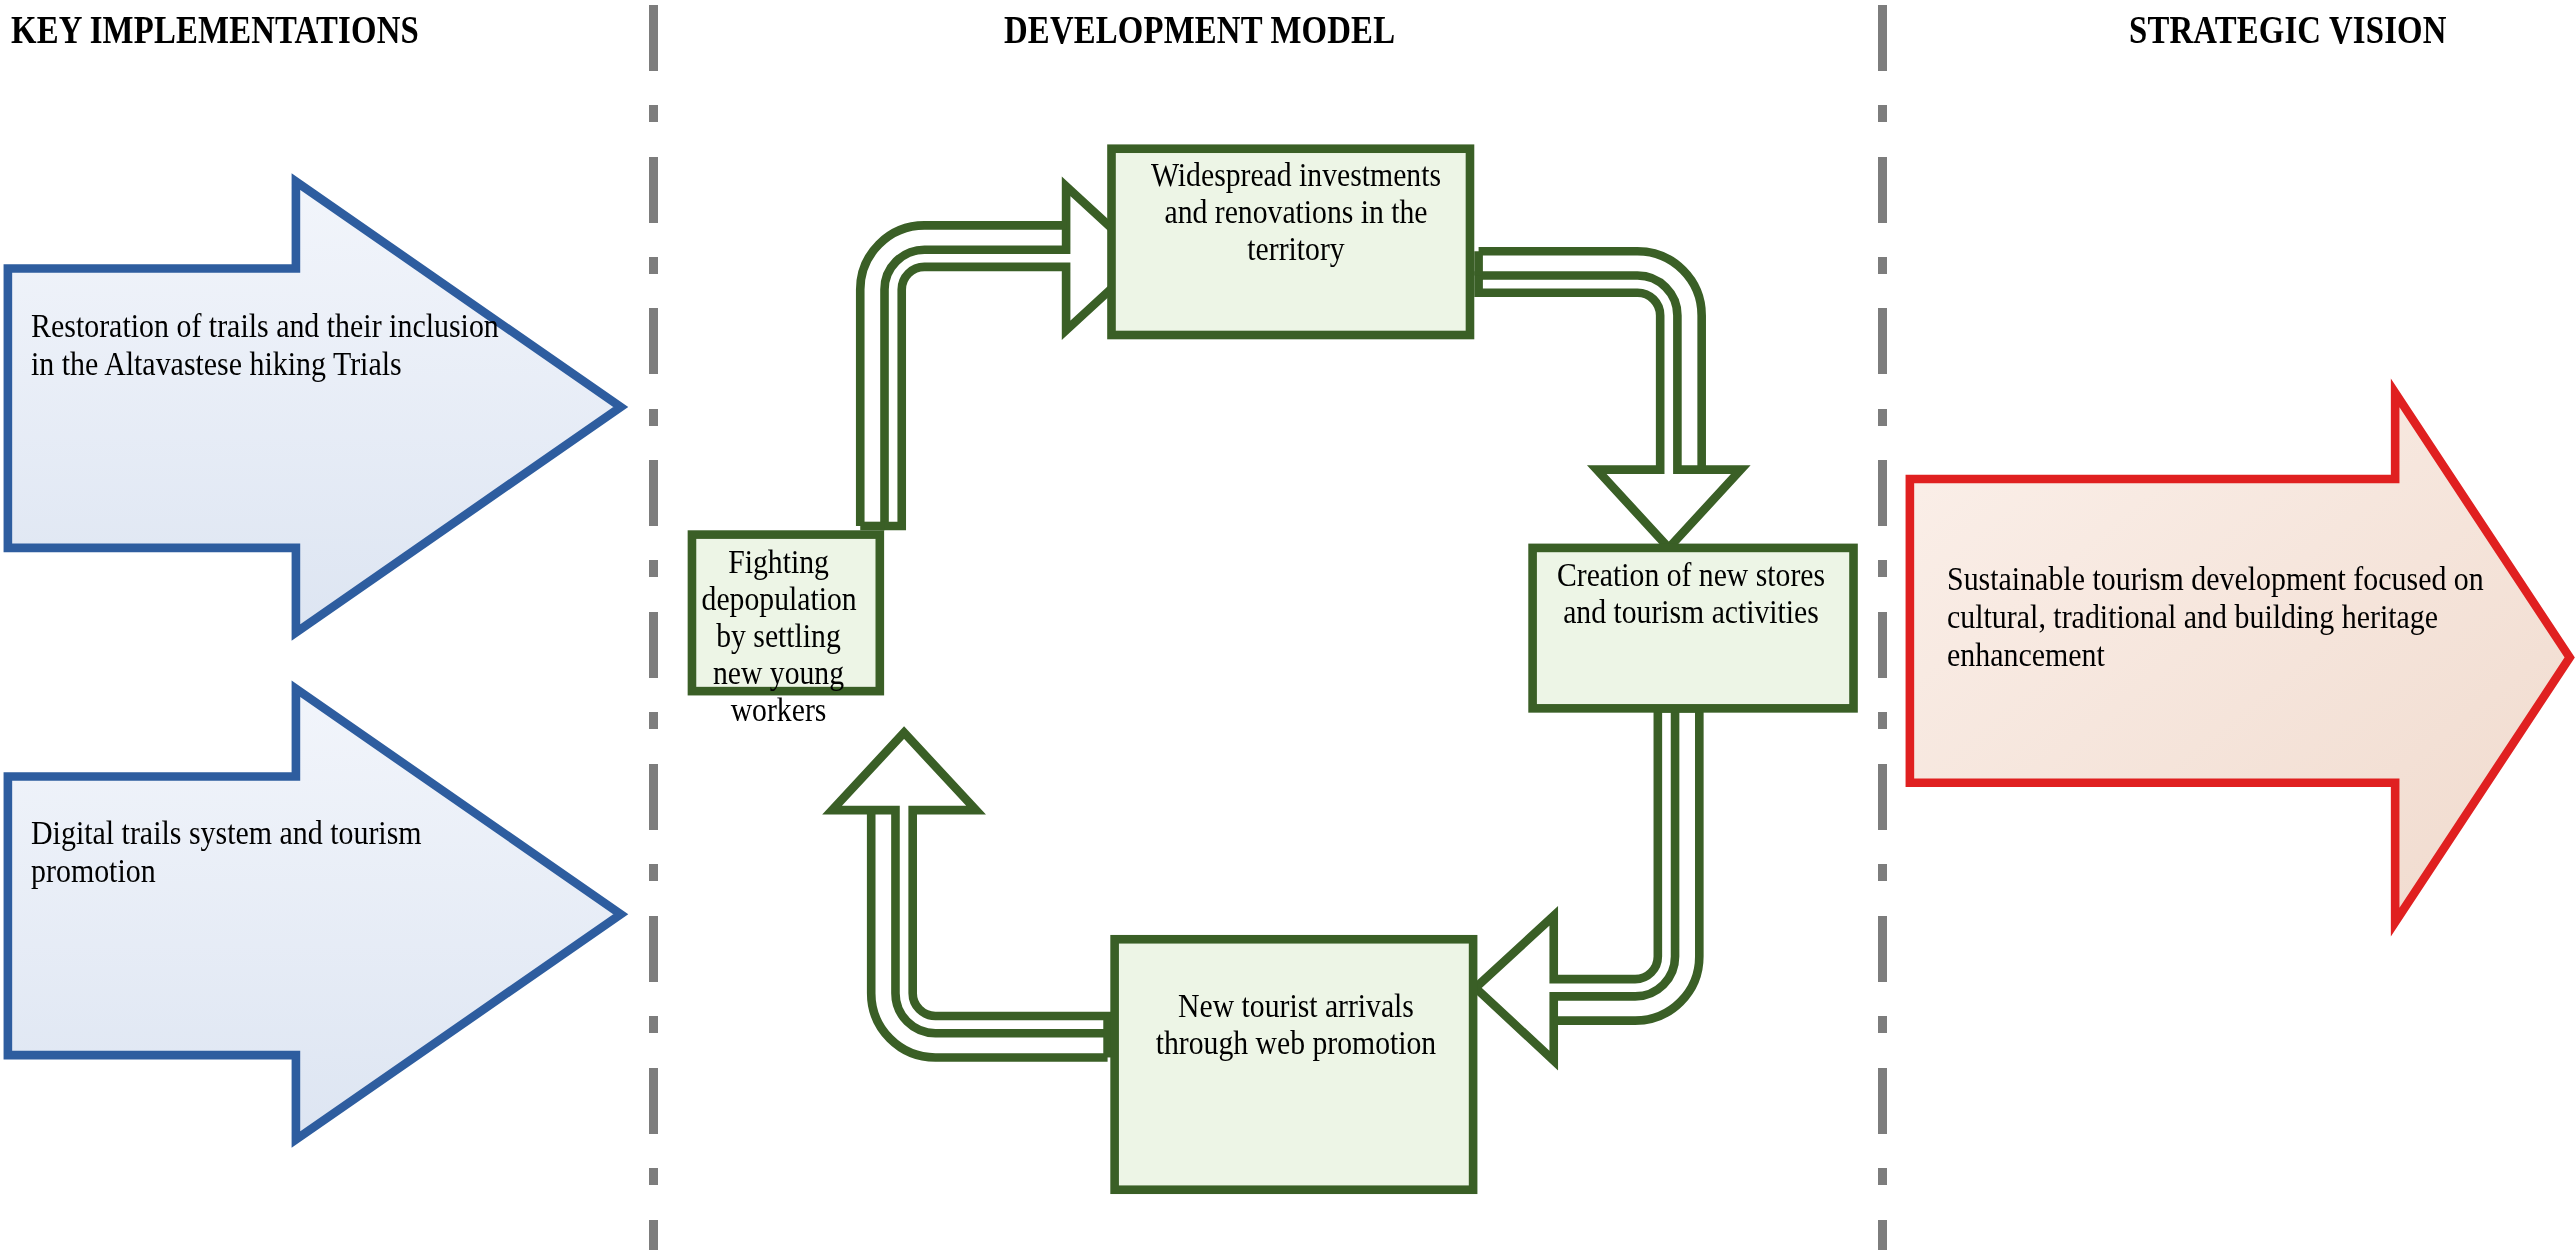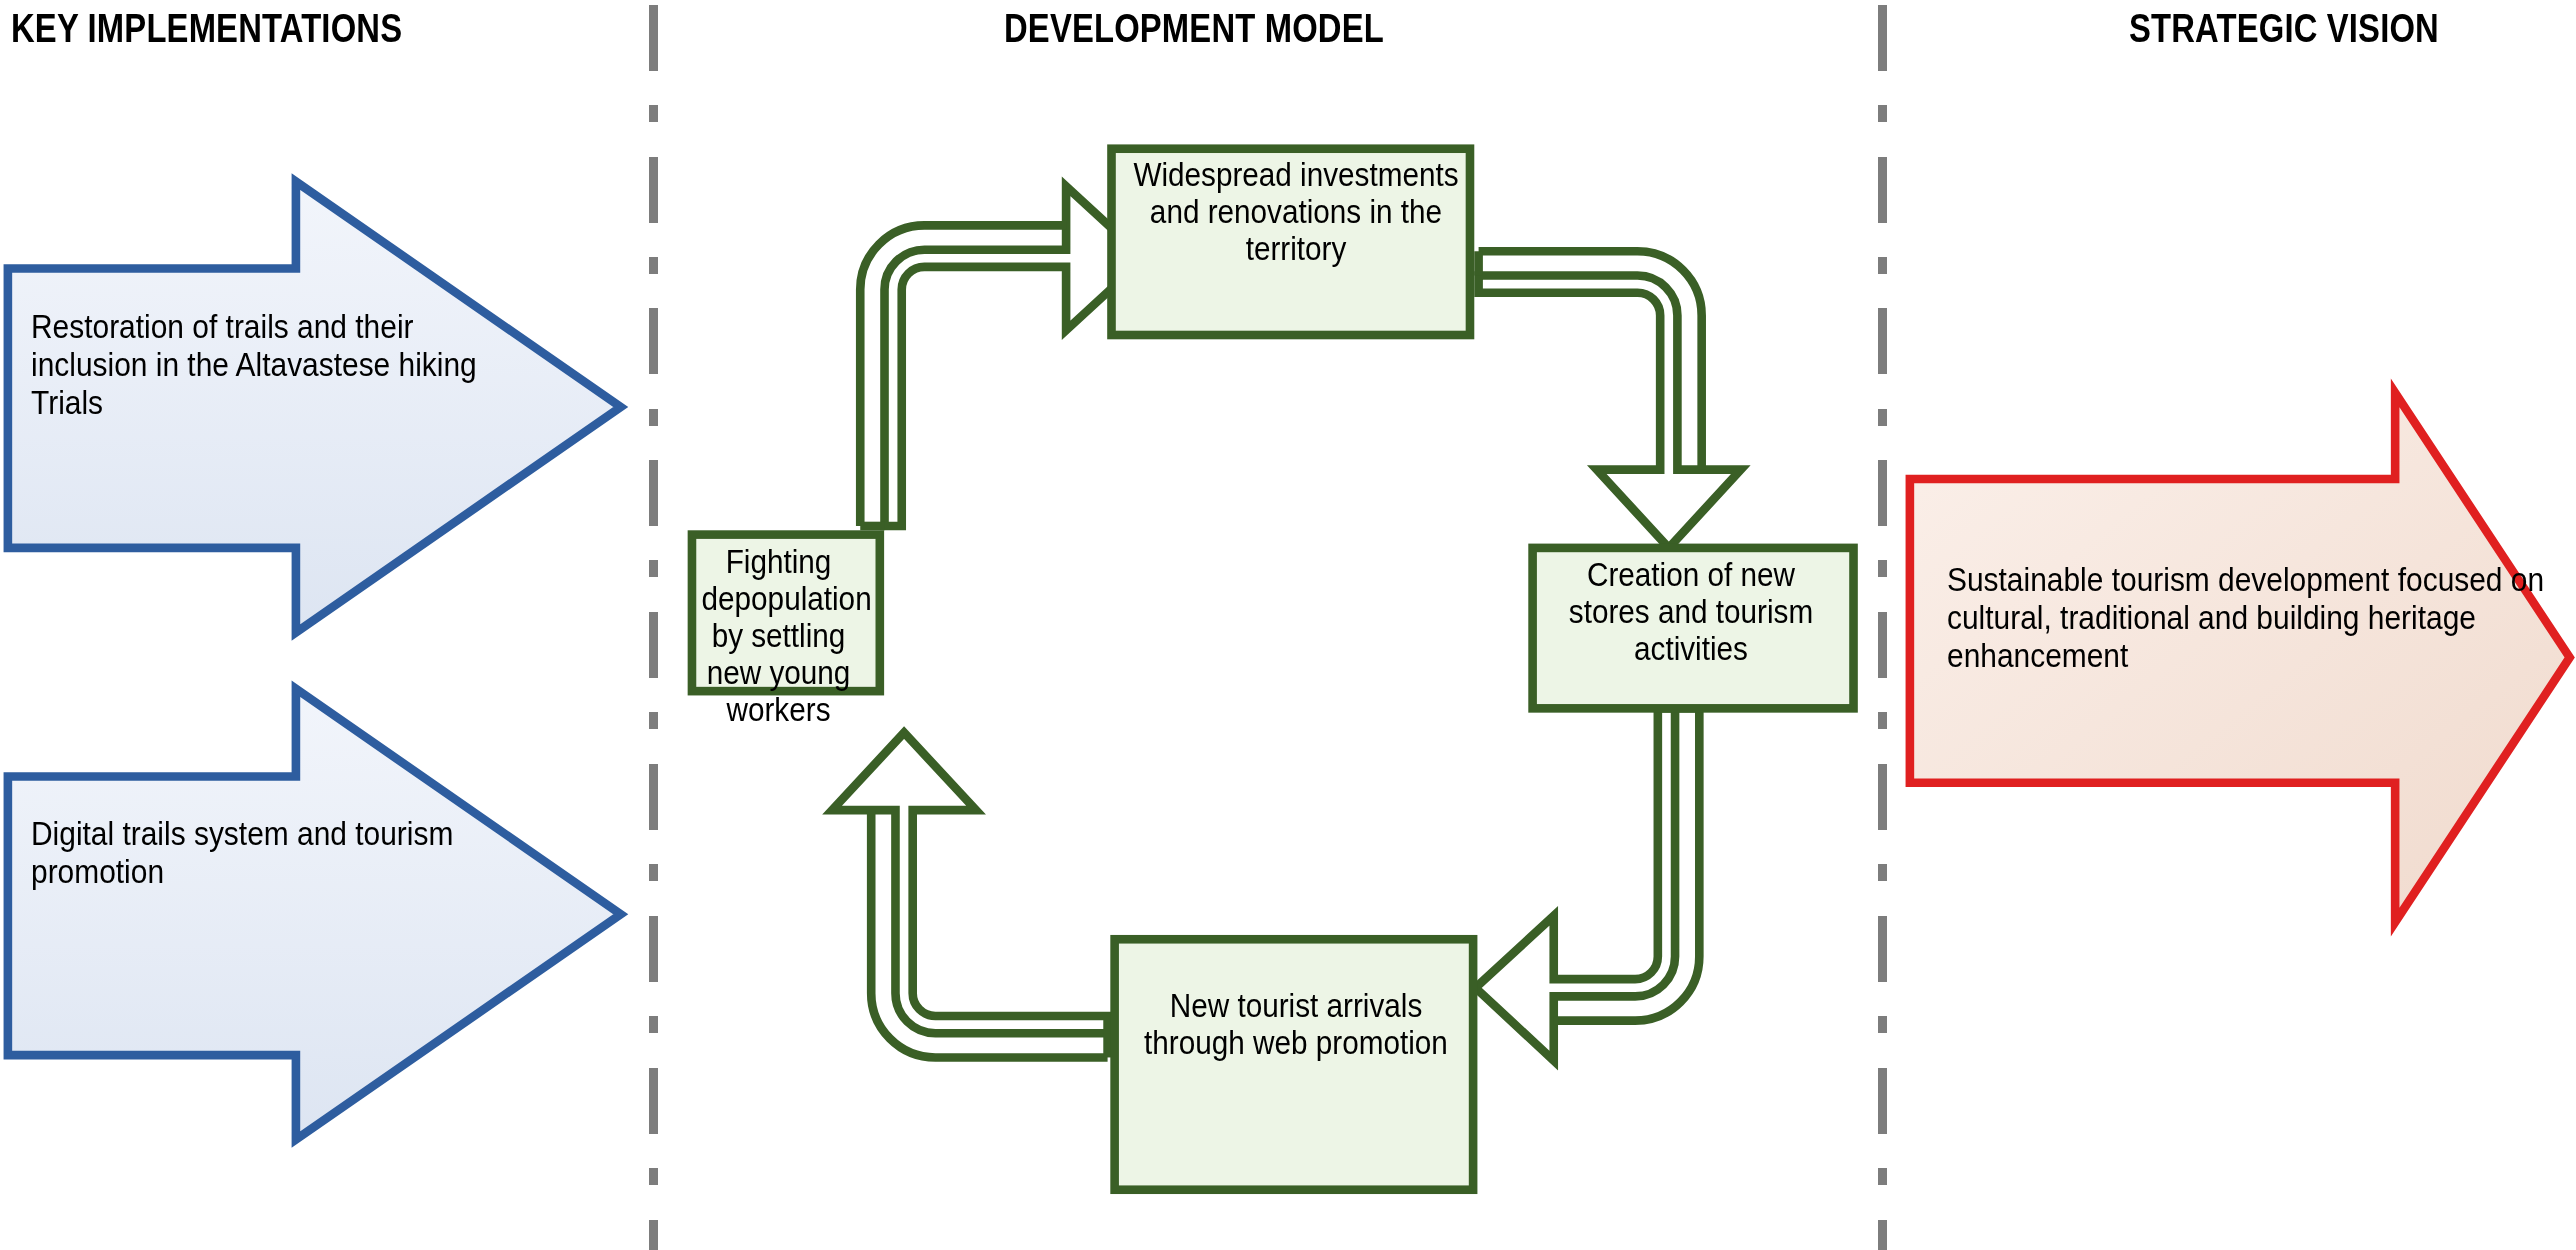--- a/index.html
+++ b/index.html
@@ -1,19 +1,19 @@
 <!DOCTYPE html>
 <html style="font-size:12.5px"><head>
 <meta charset="utf-8">
 <style>
   html,body{margin:0;padding:0;background:#ffffff;}
   body{width:2576px;height:1250px;position:relative;overflow:hidden;
        font-family:"Liberation Sans",sans-serif;color:#000;}
 
-  .stage{position:absolute;left:0;top:0;width:2163px;height:1250px;}
+  .stage{position:absolute;left:0;top:0;width:2163px;height:1250px;font-family:Liberation Serif, serif;}
 
   
   .hdr{position:absolute;font-weight:bold;font-size:41px;letter-spacing:0.2px;
        white-space:nowrap;color:#000;transform:scaleX(0.80);}
   #hdr-key{left:11px;top:4.7px;transform-origin:left top;}
   #hdr-dev{left:1004px;top:4.7px;transform-origin:left top;}
   #hdr-str{left:2129px;top:4.7px;transform-origin:left top;}
 
   
   .divider{position:absolute;width:8.6px;top:0;height:1250px;}

